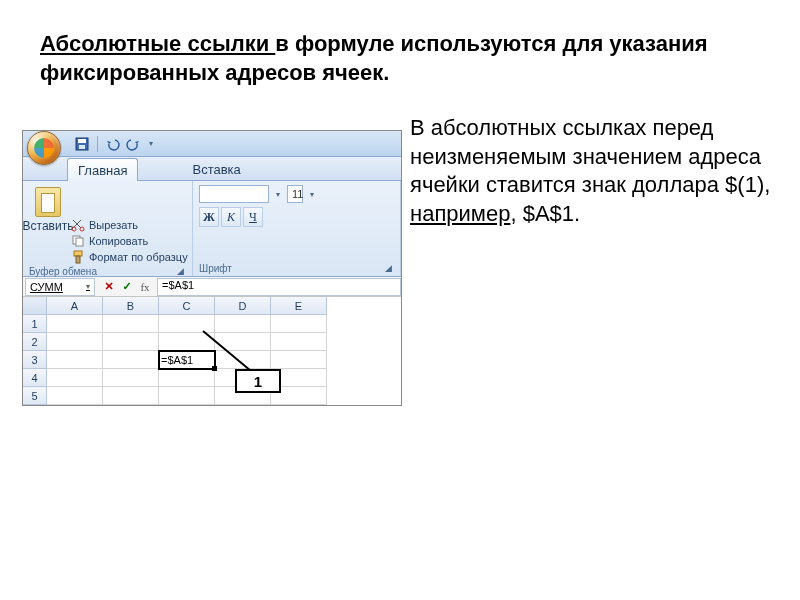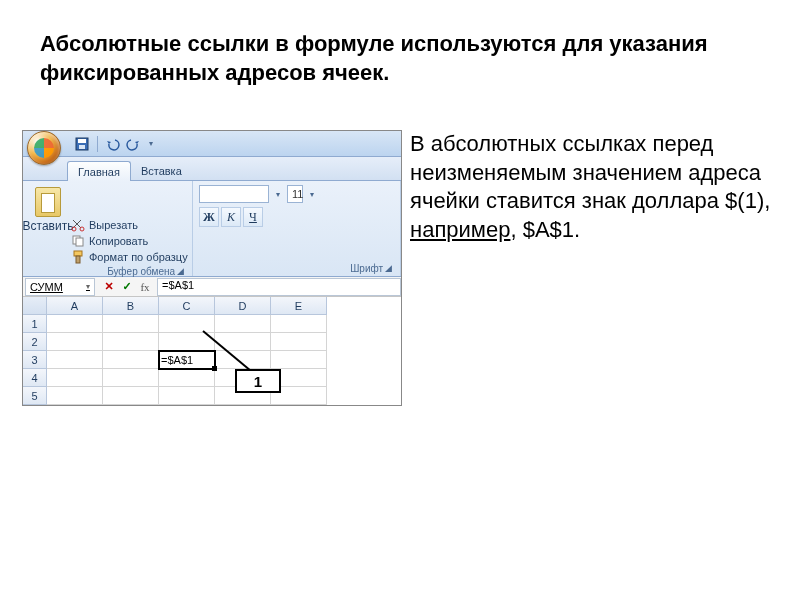--- a/index.html
+++ b/index.html
@@ -9,25 +9,25 @@
     width: 800px;
     height: 600px;
     position: relative;
   }
   .slide-title {
     font-size: 22px;
     font-weight: bold;
     padding: 30px 40px 5px 40px;
     line-height: 1.3;
   }
-  .slide-title .underline { }
+  .slide-title .underline { text-decoration: underline; }
   .body-text {
     font-size: 22px;
     position: absolute;
-    top: 130px;
+    top: 114px;
     left: 410px;
     right: 20px;
     line-height: 1.3;
   }
   .body-text .u { text-decoration: underline; }
   .excel-shot {
     position: absolute;
     top: 130px;
     left: 22px;
     width: 380px;
@@ -66,22 +66,23 @@
   .qat { display: flex; gap: 6px; align-items: center; margin-left: 8px; }
   .qat-ic { width: 14px; height: 14px; display:inline-block; }
   .qat-sep { width:1px; height:16px; background:#8faad0; margin:0 2px; }
   
   .tabstrip {
     background: linear-gradient(#e6eef9, #d2e0f2);
     display: flex;
     align-items: flex-end;
     height: 24px;
     padding-left: 44px;
-    font-size: 11px;
+    font-size: 13px;
     border-bottom: 1px solid #8faad0;
+    gap: 44px;
   }
   .tab {
     padding: 4px 10px 3px 10px;
     color: #1f3b5e;
     cursor: default;
   }
   .tab.active {
     background: linear-gradient(#fdfefe, #eaf1fa);
     border: 1px solid #8faad0;
     border-bottom: none;
@@ -145,21 +146,21 @@
   .dd { width:10px; text-align:center; color:#4b6a91; font-size:8px; }
   .font-row2 { display:flex; gap:2px; margin-top:4px; }
   .btn-sq {
     width:20px; height:20px; border:1px solid #b9cde6; background:linear-gradient(#f5f9fe,#dce9f7);
     display:flex; align-items:center; justify-content:center;
     font-size:12px; font-family: "Times New Roman", serif;
   }
   .btn-b { font-weight:bold; }
   .btn-i { font-style:italic; }
   .btn-u { text-decoration:underline; }
-  .gtitle-row { display:flex; justify-content:flex-end; align-items:center;margin-left:44px; }
+  .gtitle-row { display:flex; justify-content:space-between; align-items:center; }
   .dlg-launch { font-size:9px; color:#4b6a91; padding:0 2px; }
   
   .fxbar {
     display:flex; align-items:center; height:20px;
     border-bottom:1px solid #c6c6c6;
     font-size:11px; background:#f5f5f5;
   }
   .namebox {
     width:70px; background:#fff; border:1px solid #b9c6d6; height:18px;
     display:flex; align-items:center; padding:0 4px; margin:0 2px;

